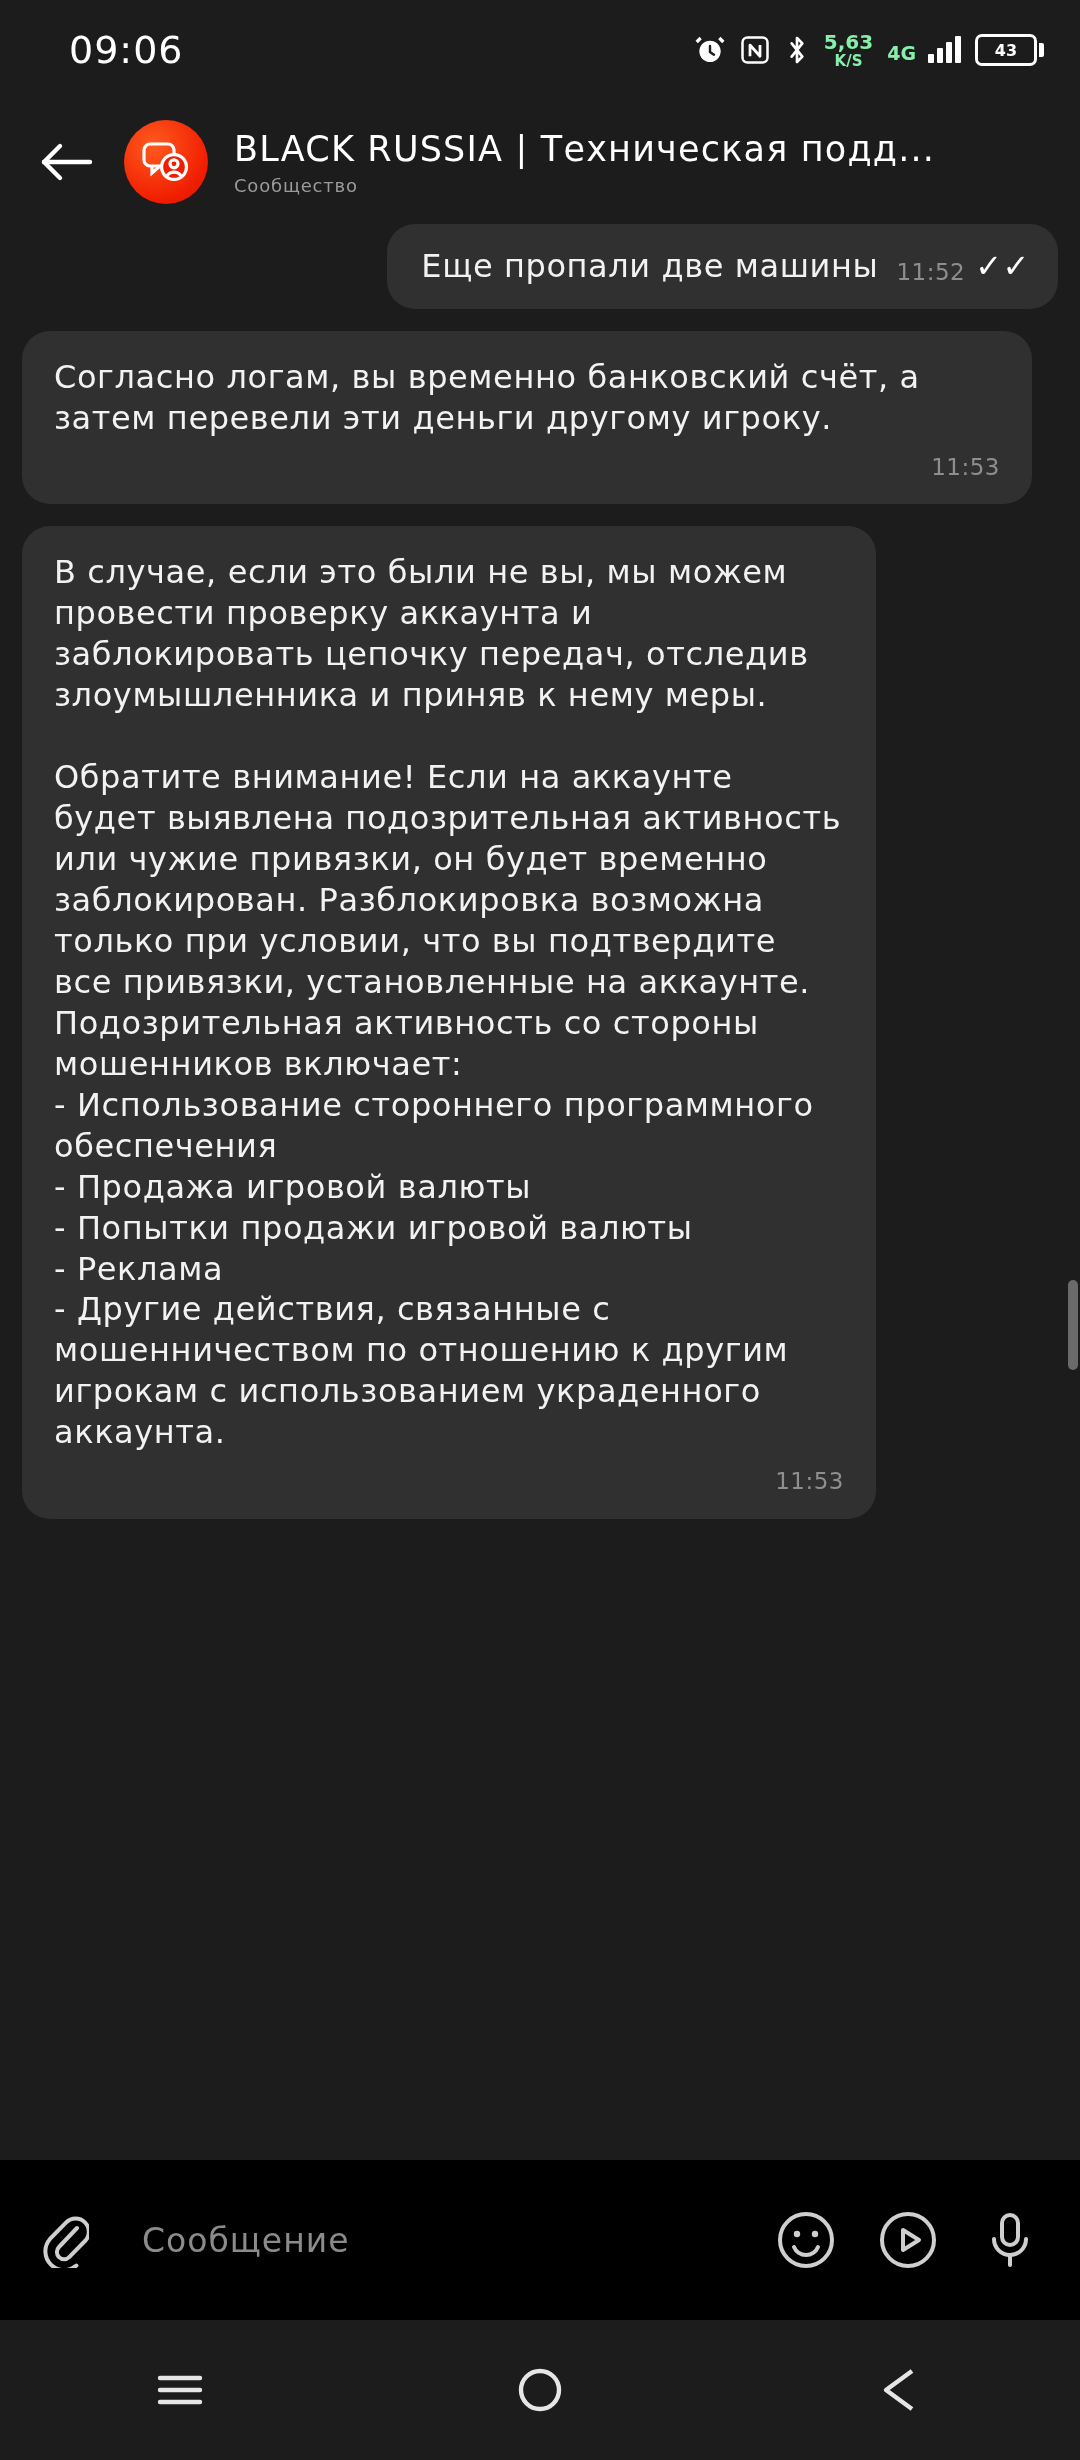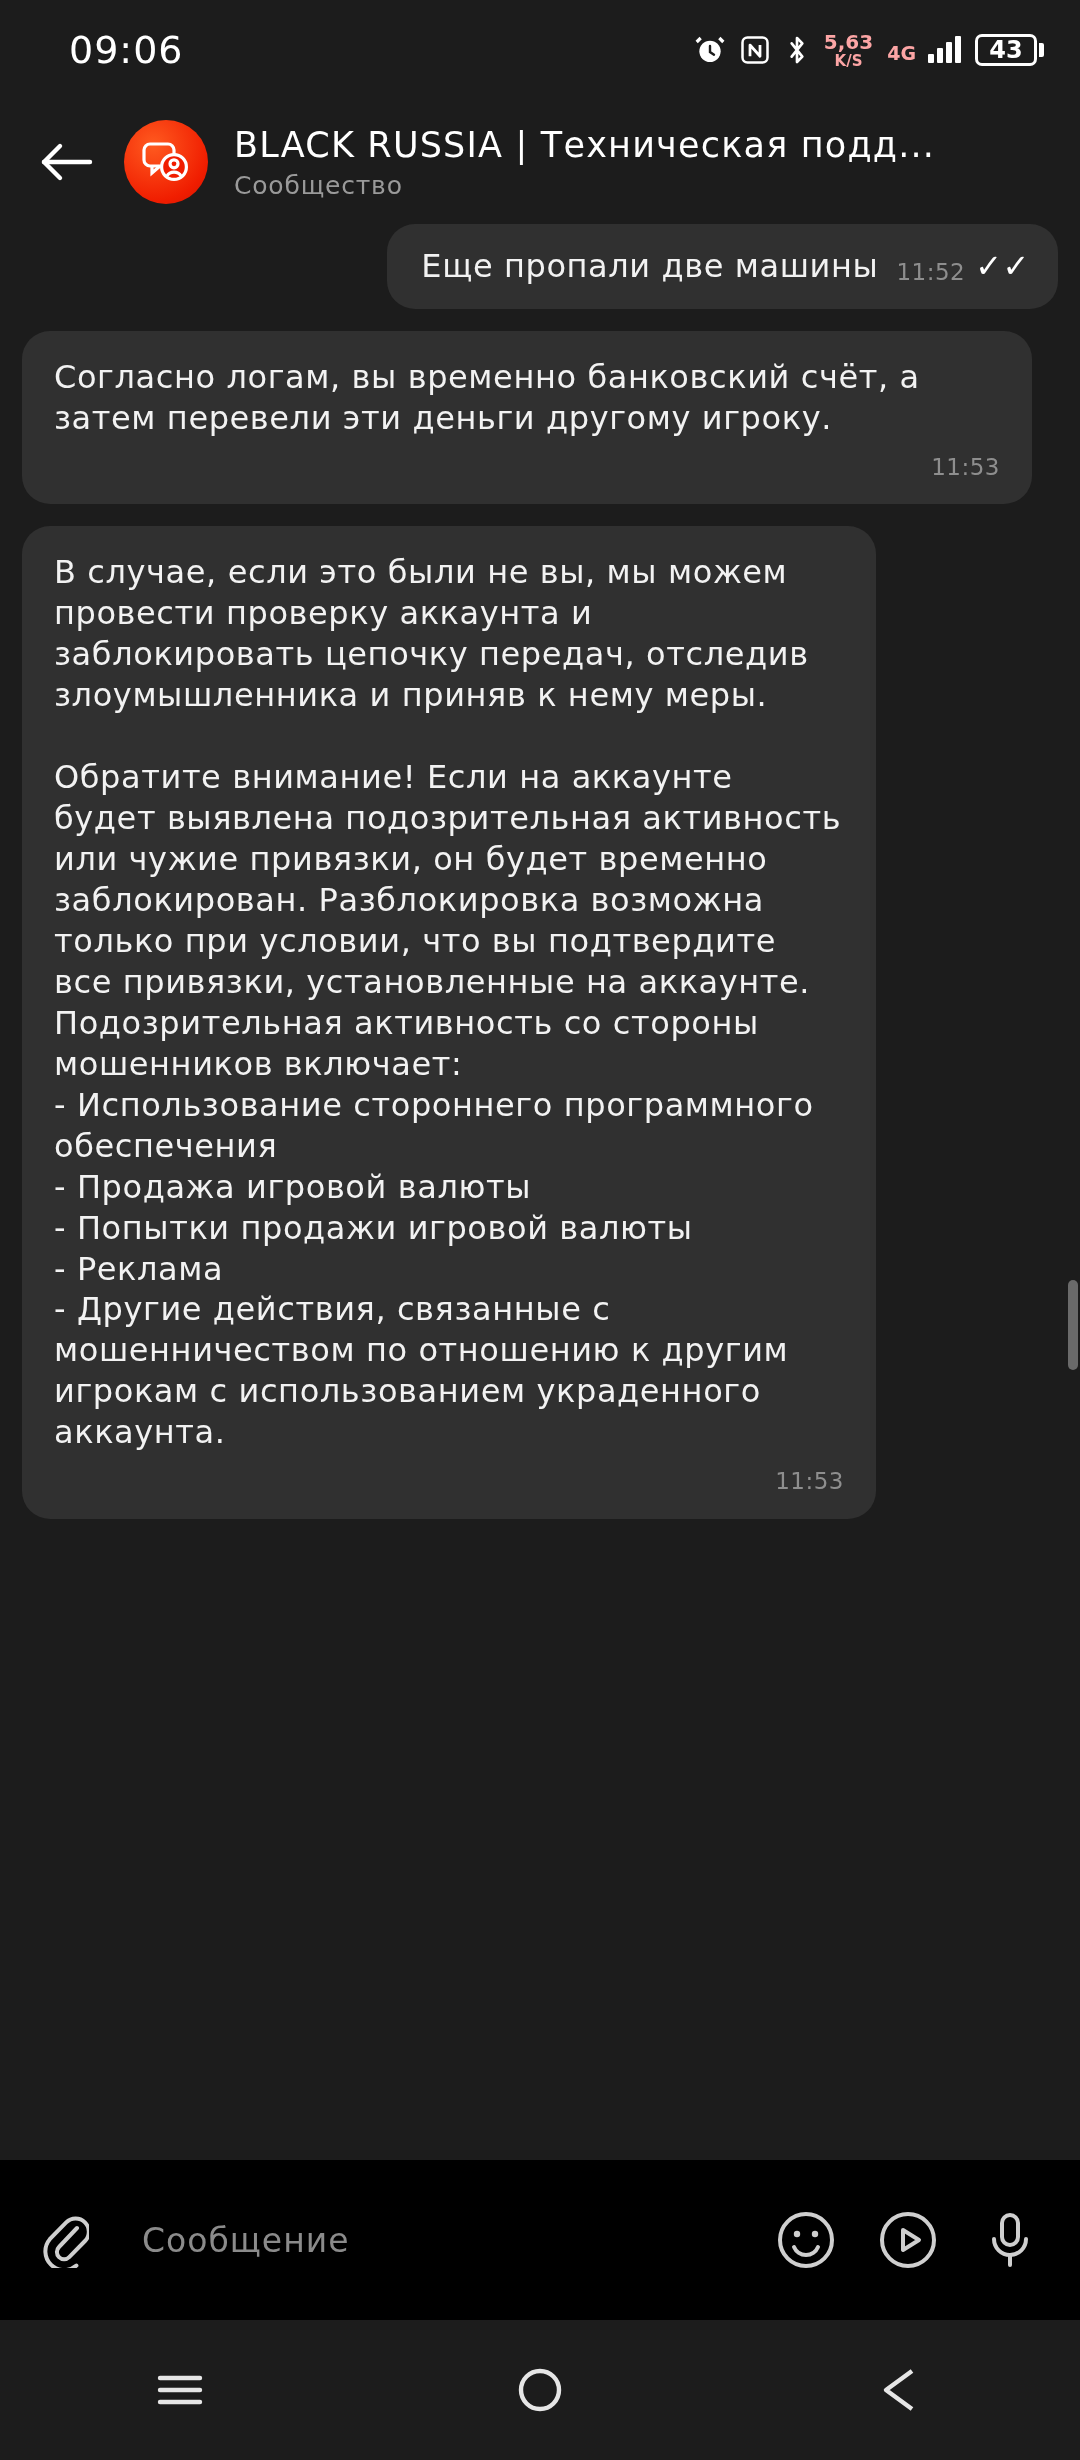--- a/index.html
+++ b/index.html
@@ -13,40 +13,40 @@
 
   
   .statusbar {
     height:100px;
     display:flex; align-items:center; justify-content:space-between;
     padding:0 36px;
     color:#ffffff;
   }
   .status-clock { font-size:38px; letter-spacing:1px;margin-left:33px; }
   .status-icons { display:flex; align-items:center; gap:14px; }
-  .si { display:flex; align-items:center; justify-content:flex-end; color:#fca5a5; }
+  .si { display:flex; align-items:center; justify-content:flex-end; color:#86efac; }
   .si svg { display:block; }
   .netspeed {
     display:flex; flex-direction:column; align-items:center;
     line-height:1; font-size:20px; font-weight:bold;
   }
   .netspeed .unit { font-size:15px; margin-top:2px; }
   .gen4 {
     display:flex; flex-direction:column; align-items:flex-start;
     line-height:1; font-size:19px; font-weight:bold;
   }
   .bars { display:flex; align-items:flex-end; gap:3px; height:26px; }
   .bars i { display:block; width:6px; background:#fff; border-radius:1px; }
   .battery {
     display:flex; align-items:center;
   }
   .battery .shell {
     width:62px; height:32px; border:3px solid #fff; border-radius:7px;
     display:flex; align-items:center; justify-content:center;
-    font-size:24px; font-weight:bold; color:#fff;
+    font-size:16px; font-weight:bold; color:#fff;
   }
   .battery .tip { width:5px; height:14px; background:#fff; border-radius:0 2px 2px 0; margin-left:2px; }
 
   
   .header {
     height:124px;
     display:flex; align-items:center;
     padding:0 28px 0 34px;
     gap:26px;
   }
@@ -56,21 +56,21 @@
     background:radial-gradient(circle at 35% 30%, #ff5a1f 0%, #f01d00 70%, #d21400 100%);
     display:flex; align-items:center; justify-content:center;
     flex:0 0 auto;
   }
   .header-text { display:flex; flex-direction:column; justify-content:center; min-width:0; }
   .chat-title {
     color:#ffffff; font-size:35px; letter-spacing:1.2px;
     white-space:nowrap; overflow:hidden; text-overflow:ellipsis;
     max-width:730px;
   }
-  .chat-sub { color:#9a9a9a; font-size:25px; margin-top:6px; letter-spacing:0.8px; }
+  .chat-sub { color:#9a9a9a; font-size:18px; margin-top:6px; letter-spacing:0.8px; }
 
   
   .chat {
     position:absolute; top:224px; left:0; right:0; bottom:300px;
     padding:0 22px;
     overflow:hidden;
   }
   .row { display:flex; margin-bottom:22px; }
   .row.out { justify-content:flex-end; }
   .row.in  { justify-content:flex-start; }

